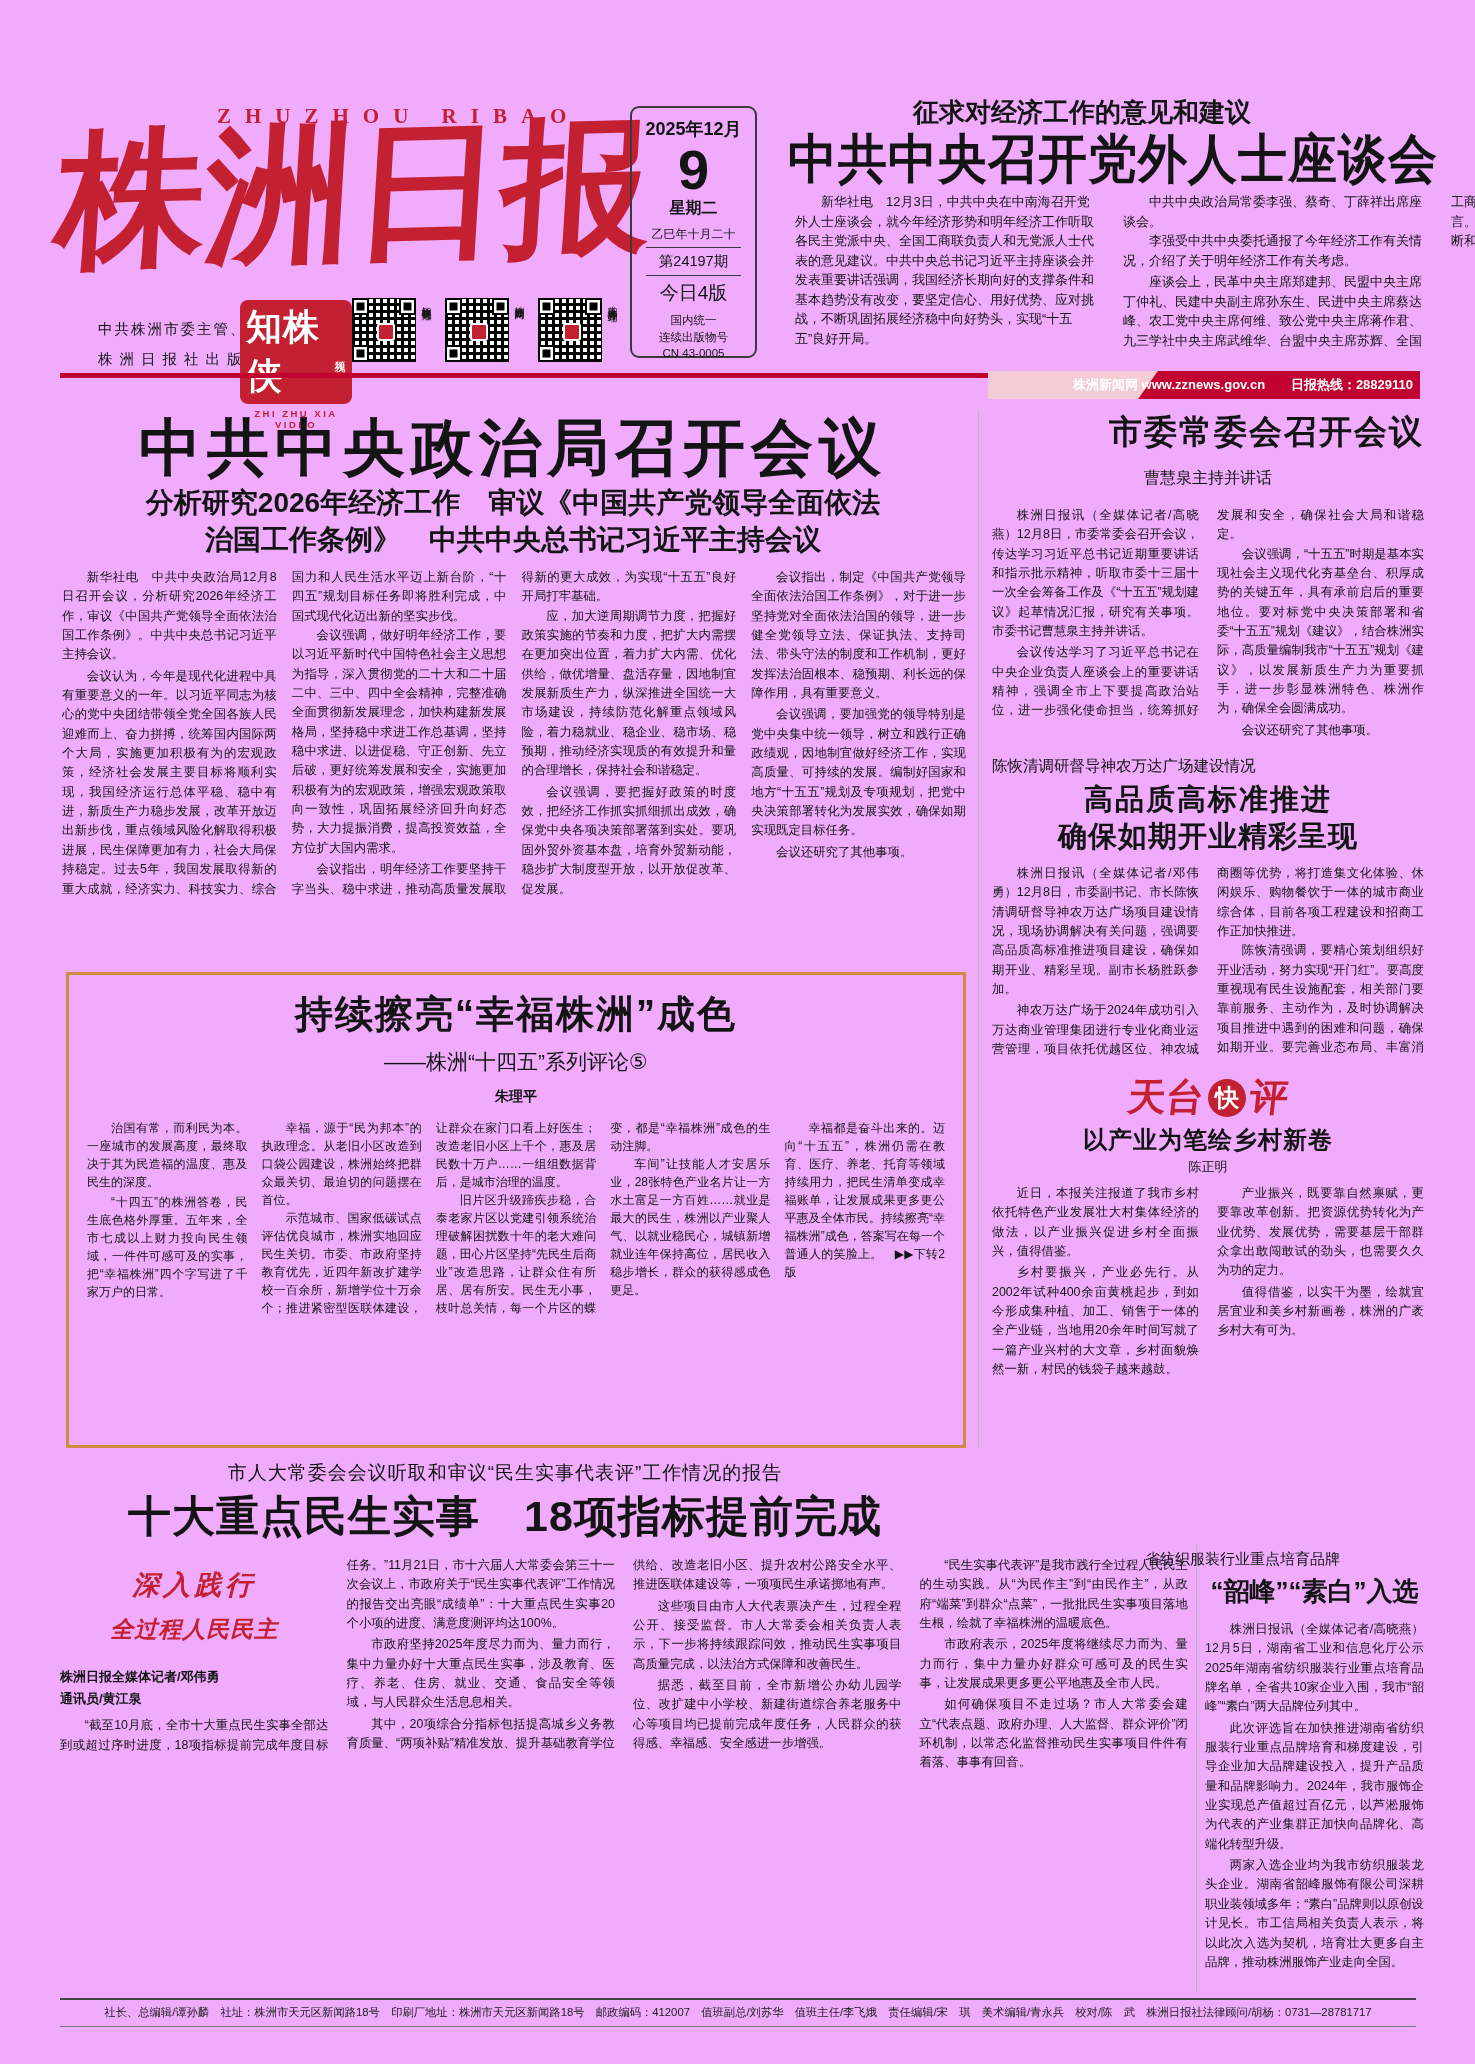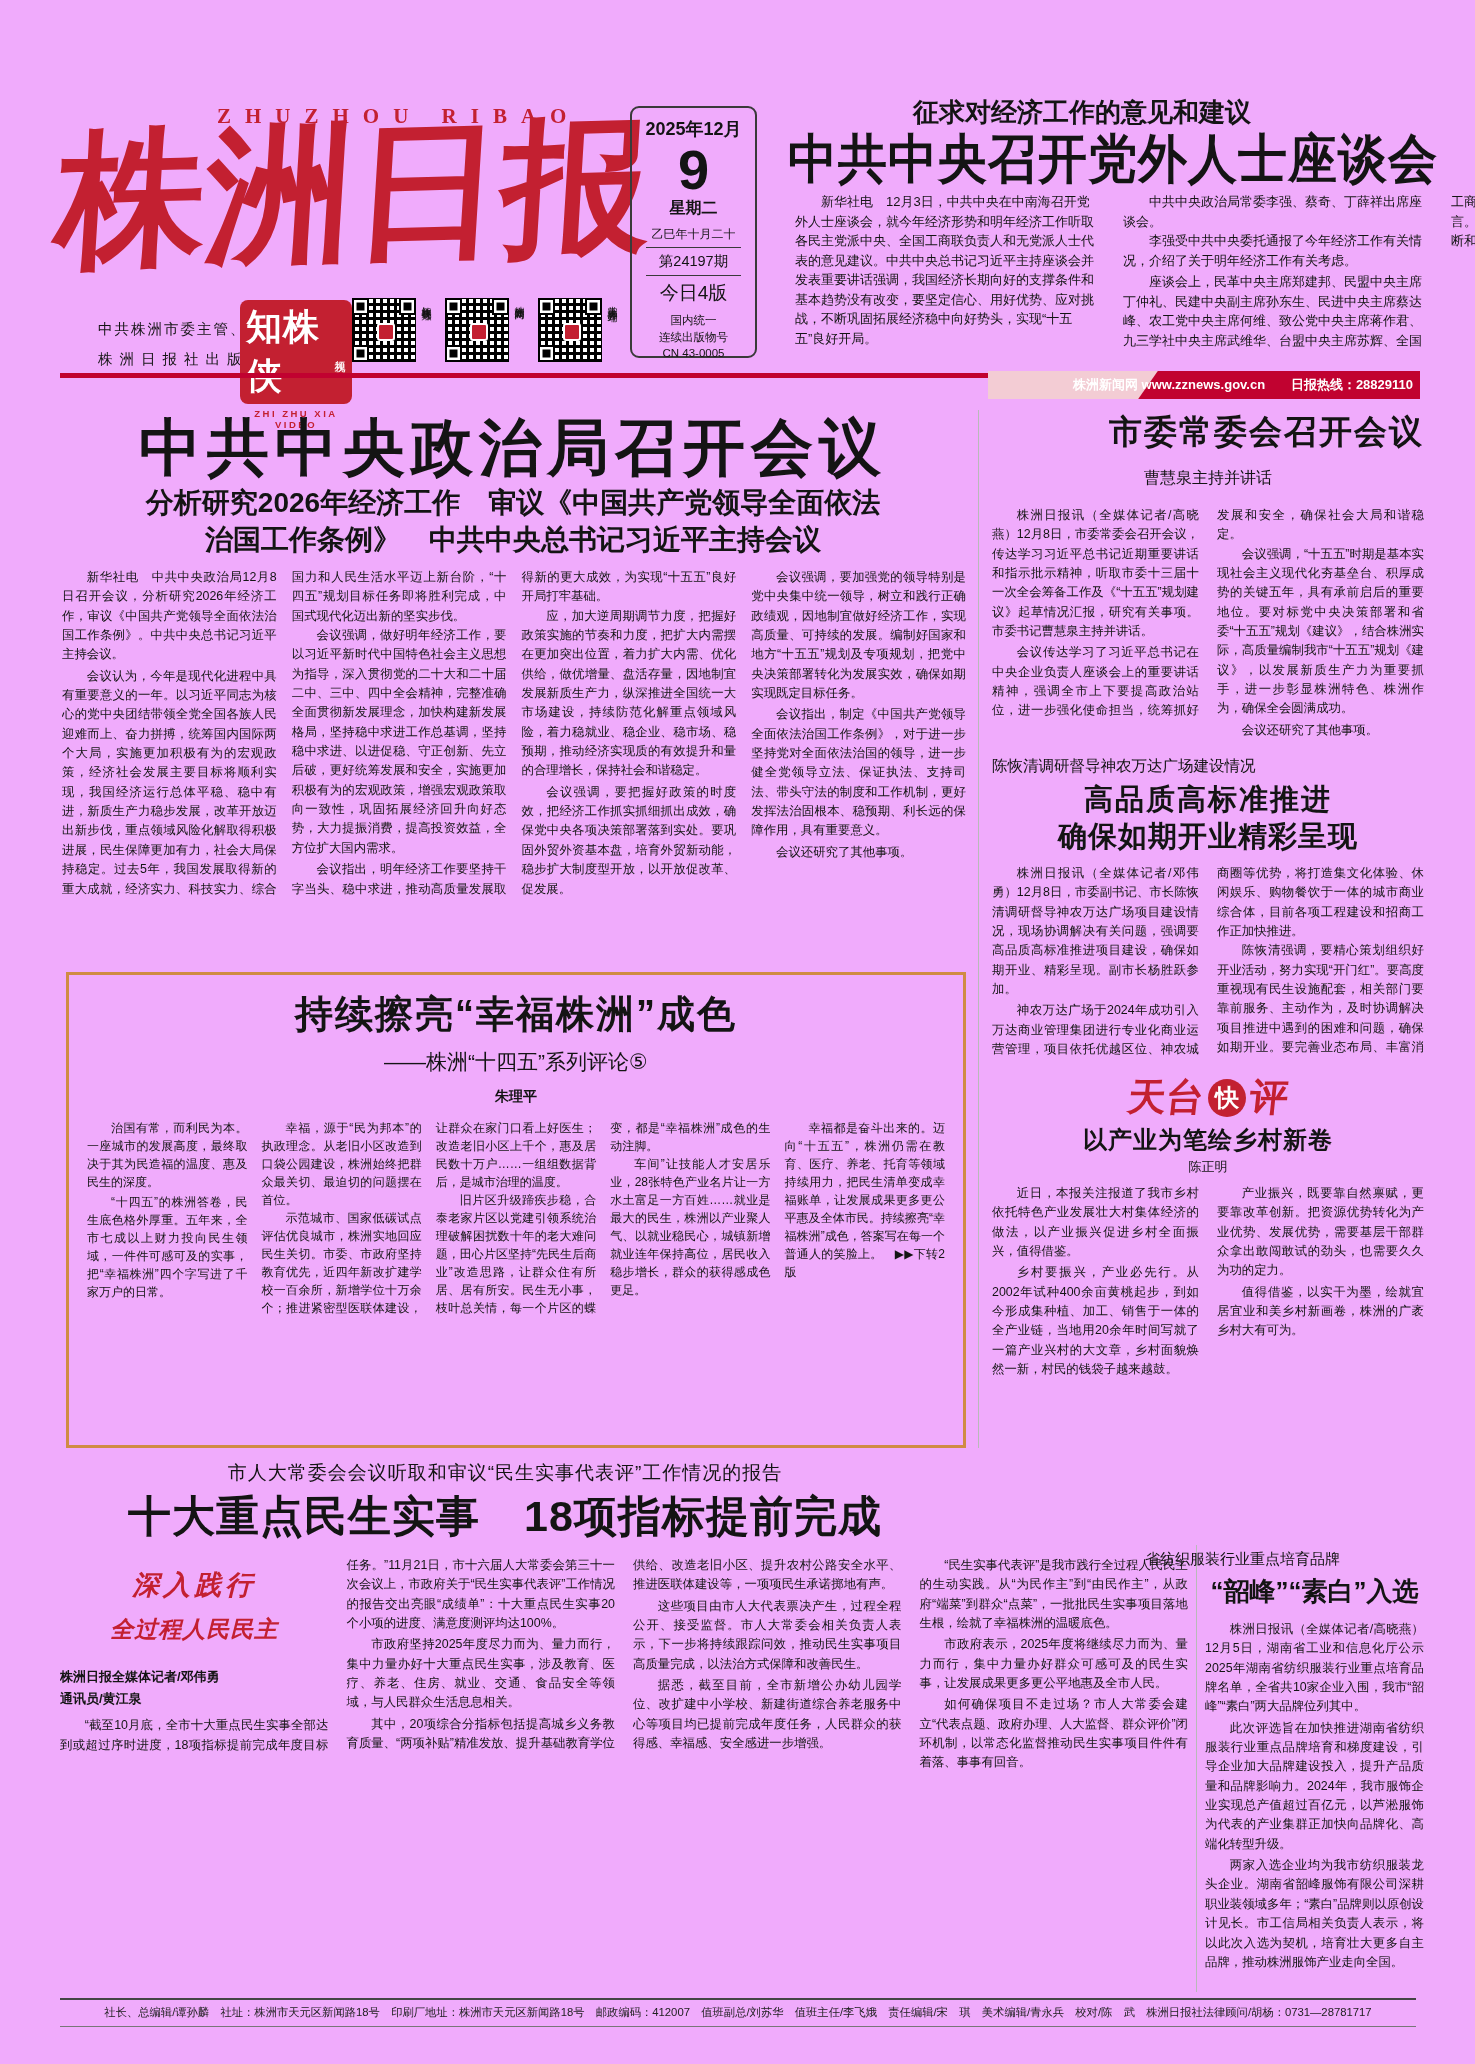--- a/index.html
+++ b/index.html
@@ -212,22 +212,22 @@
       </div>
     <div>
         <p>会议强调，做好明年经济工作，要以习近平新时代中国特色社会主义思想为指导，深入贯彻党的二十大和二十届二中、三中、四中全会精神，完整准确全面贯彻新发展理念，加快构建新发展格局，坚持稳中求进工作总基调，坚持稳中求进、以进促稳、守正创新、先立后破，更好统筹发展和安全，实施更加积极有为的宏观政策，增强宏观政策取向一致性，巩固拓展经济回升向好态势，大力提振消费，提高投资效益，全方位扩大国内需求。</p>
         <p>会议指出，明年经济工作要坚持干字当头、稳中求进，推动高质量发展取得新的更大成效，为实现“十五五”良好开局打牢基础。</p>
       </div>
     <div>
         <p>应，加大逆周期调节力度，把握好政策实施的节奏和力度，把扩大内需摆在更加突出位置，着力扩大内需、优化供给，做优增量、盘活存量，因地制宜发展新质生产力，纵深推进全国统一大市场建设，持续防范化解重点领域风险，着力稳就业、稳企业、稳市场、稳预期，推动经济实现质的有效提升和量的合理增长，保持社会和谐稳定。</p>
         <p>会议强调，要把握好政策的时度效，把经济工作抓实抓细抓出成效，确保党中央各项决策部署落到实处。要巩固外贸外资基本盘，培育外贸新动能，稳步扩大制度型开放，以开放促改革、促发展。</p>
       </div>
     <div>
+        <p>会议指出，制定《中国共产党领导全面依法治国工作条例》，对于进一步坚持党对全面依法治国的领导，进一步健全党领导立法、保证执法、支持司法、带头守法的制度和工作机制，更好发挥法治固根本、稳预期、利长远的保障作用，具有重要意义。</p>
         <p>会议强调，要加强党的领导特别是党中央集中统一领导，树立和践行正确政绩观，因地制宜做好经济工作，实现高质量、可持续的发展。编制好国家和地方“十五五”规划及专项规划，把党中央决策部署转化为发展实效，确保如期实现既定目标任务。</p>
-        <p>会议指出，制定《中国共产党领导全面依法治国工作条例》，对于进一步坚持党对全面依法治国的领导，进一步健全党领导立法、保证执法、支持司法、带头守法的制度和工作机制，更好发挥法治固根本、稳预期、利长远的保障作用，具有重要意义。</p>
         <p>会议还研究了其他事项。</p>
       </div>
   </div>
 
   <div class="abs vsep1"></div>
   <div class="abs vsep2"></div>
 
   <div class="abs sc-head">市委常委会召开会议</div>
   <div class="abs sc-sub">曹慧泉主持并讲话</div>
   <div class="abs sc-body body-text cols2">

